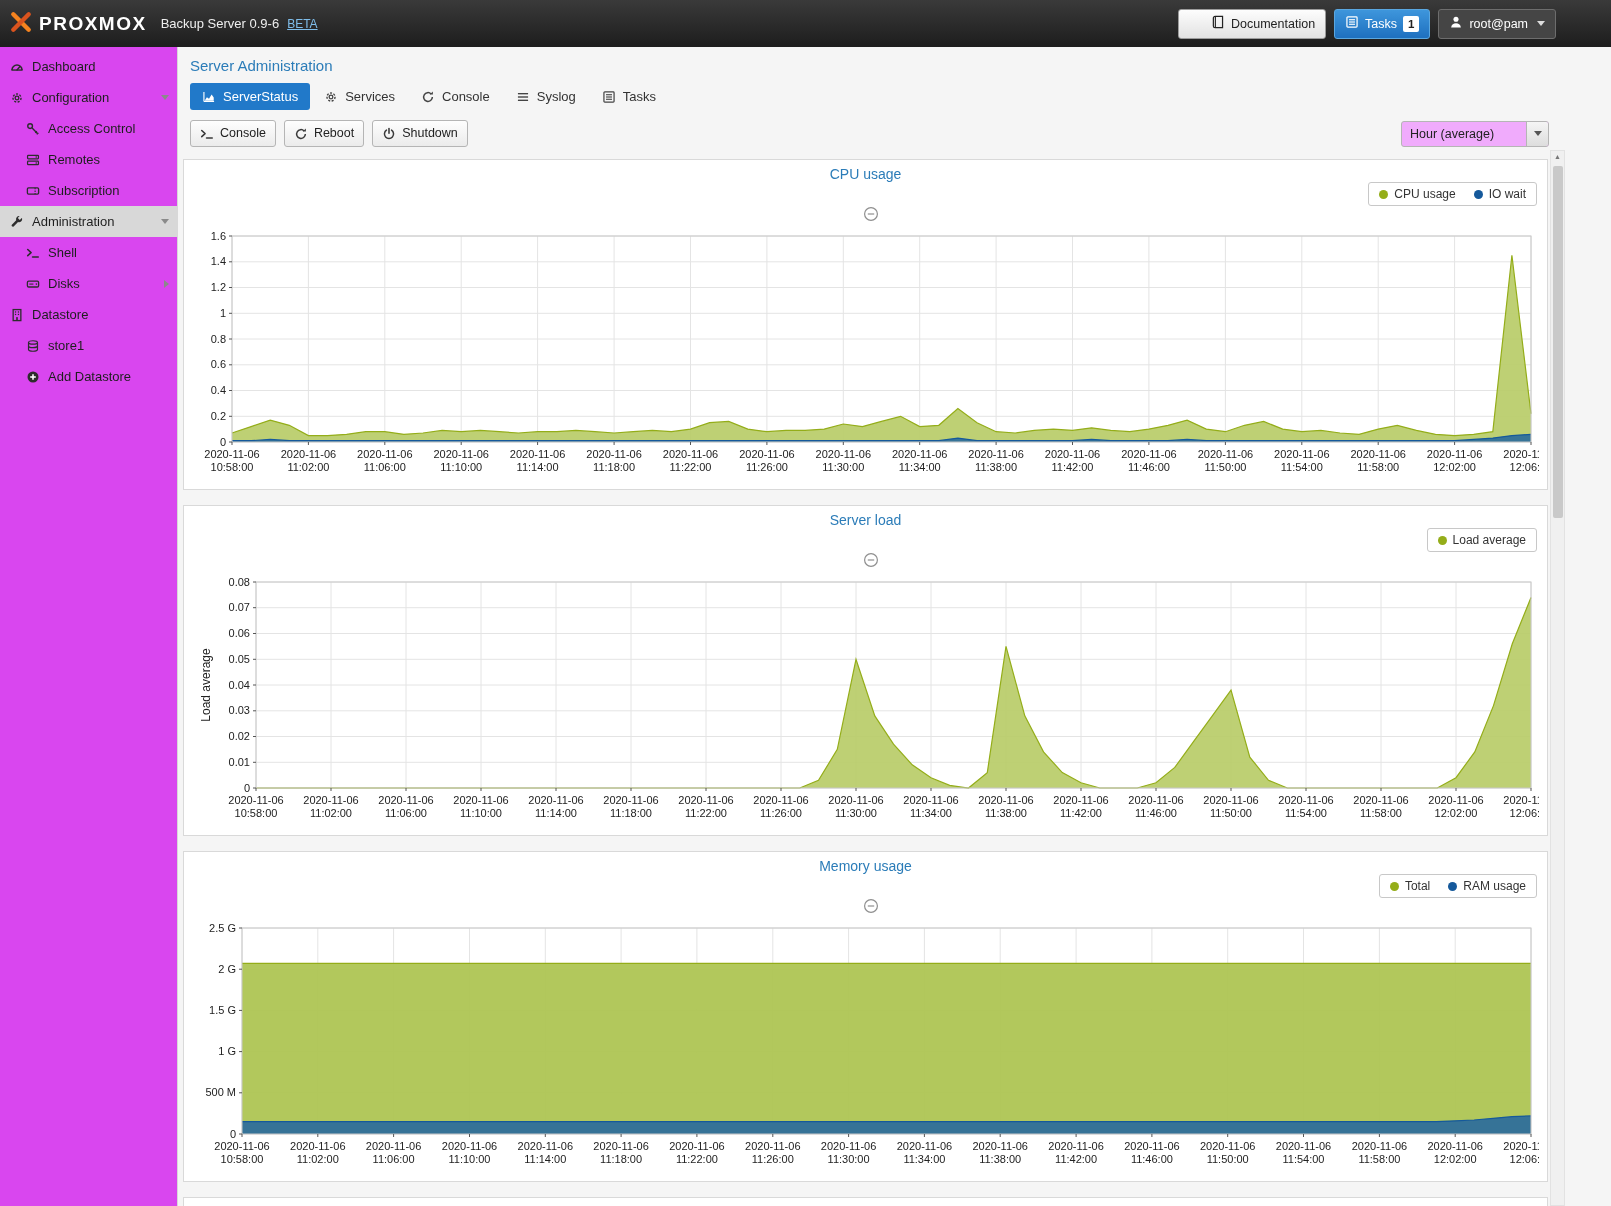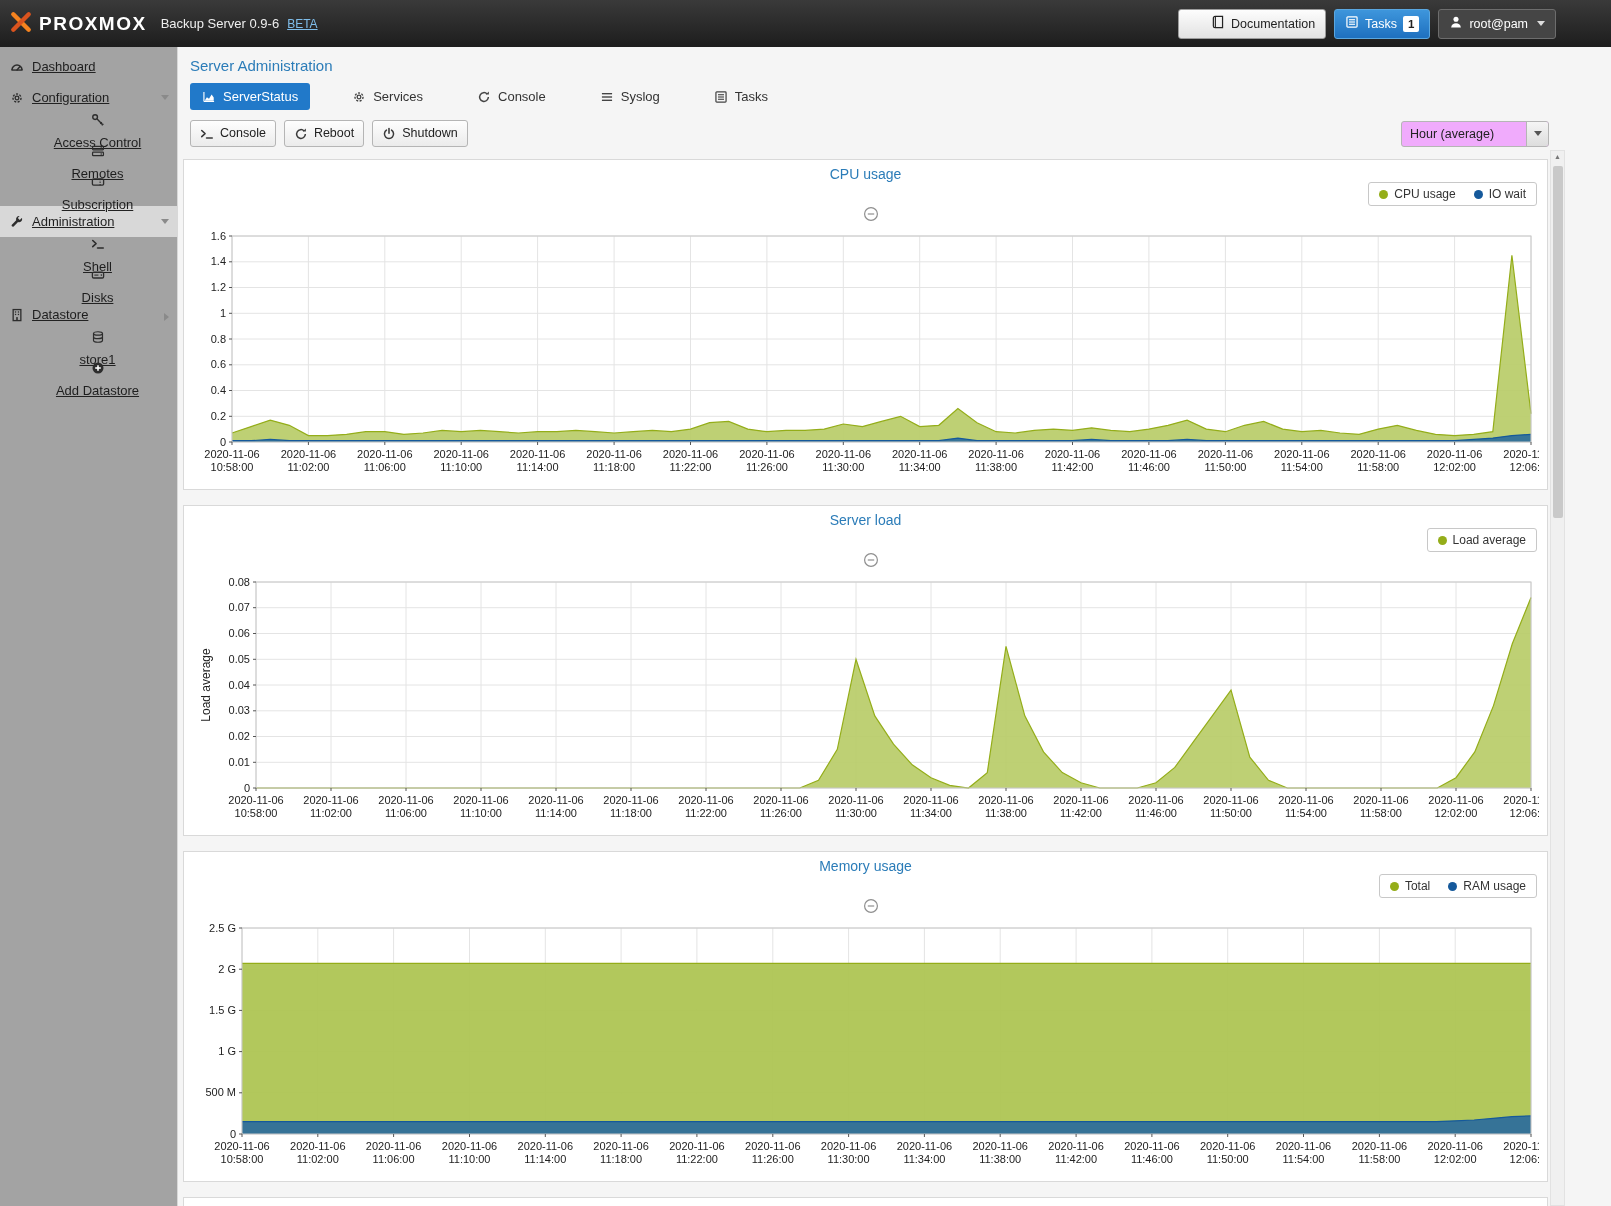--- a/index.html
+++ b/index.html
@@ -24,33 +24,33 @@
   .hbtn { display: flex; align-items: center; gap: 6px; font-size: 12.5px; padding: 5px 10px;
           border-radius: 3px; cursor: pointer; font-family: inherit; line-height: 16px; }
   .hbtn.light { background: linear-gradient(#fdfdfd, #e2e2e2); border: 1px solid #9c9c9c; color: #222; padding-left: 32px; }
   .hbtn.primary { background: linear-gradient(#3e96dc, #1e70bf); border: 1px solid #5aa7e0; color: #fff; }
   .hbtn.dark { background: #454545; border: 1px solid #6d6d6d; color: #fff; }
   .badge { background: #fff; color: #222; border-radius: 2px; padding: 0 5px; font-size: 11.5px; font-weight: bold; }
   .dcaret { width: 0; height: 0; border-left: 4px solid transparent; border-right: 4px solid transparent;
             border-top: 5px solid #ddd; margin-left: 3px; }
   
   .sidebar { position: absolute; top: 47px; left: 0; width: 178px; bottom: 0;
-             background: #a3a3a3; border-right: 1px solid #d8d8d8; padding-top: 4px; text-decoration: underline; }
+             background: #d946ef; border-right: 1px solid #d8d8d8; padding-top: 4px; }
   .side-item { display: flex; align-items: center; gap: 8px; height: 31px;
                padding: 0 8px 0 10px; font-size: 13px; color: #1e1e1e; cursor: pointer; }
-  .side-item.lvl1 { padding-left: 26px; flex-direction: column; }
+  .side-item.lvl1 { padding-left: 26px; }
   .side-item.selected { background: #d8d8d8; }
   .side-item .ic { display: flex; color: #2d2d2d; }
   .caret { margin-left: auto; }
   .caret.down { width: 0; height: 0; border-left: 4.5px solid transparent; border-right: 4.5px solid transparent; border-top: 5px solid #8a8a8a; }
   .caret.right { width: 0; height: 0; border-top: 4.5px solid transparent; border-bottom: 4.5px solid transparent; border-left: 5px solid #8a8a8a; }
   
   .main { position: absolute; left: 178px; top: 47px; width: 1389px; bottom: 0; }
   .page-title { color: #2b7cb8; font-size: 15px; padding: 10px 0 0 12px; }
-  .tabs { display: flex; gap: 30px; margin: 9px 0 0 12px; align-items: center; }
+  .tabs { display: flex; gap: 2px; margin: 9px 0 0 12px; align-items: center; }
   .tab { display: flex; align-items: center; gap: 7px; padding: 6px 12px; font-size: 13px;
          color: #333; border-radius: 3px; cursor: pointer; }
   .tab .ic { display: flex; color: #444; }
   .tab.active { background: #2179c9; color: #fff; }
   .tab.active .ic { color: #fff; }
   .toolbar { display: flex; align-items: center; gap: 8px; margin: 10px 18px 0 12px; }
   .tbtn { display: flex; align-items: center; gap: 6px; padding: 5px 9px; font-size: 12.5px; color: #222;
           background: linear-gradient(#fefefe, #ebebeb); border: 1px solid #b5b5b5; border-radius: 3px;
           cursor: pointer; font-family: inherit; line-height: 15px; }
   .tbtn .ic { display: flex; color: #3a3a3a; }

